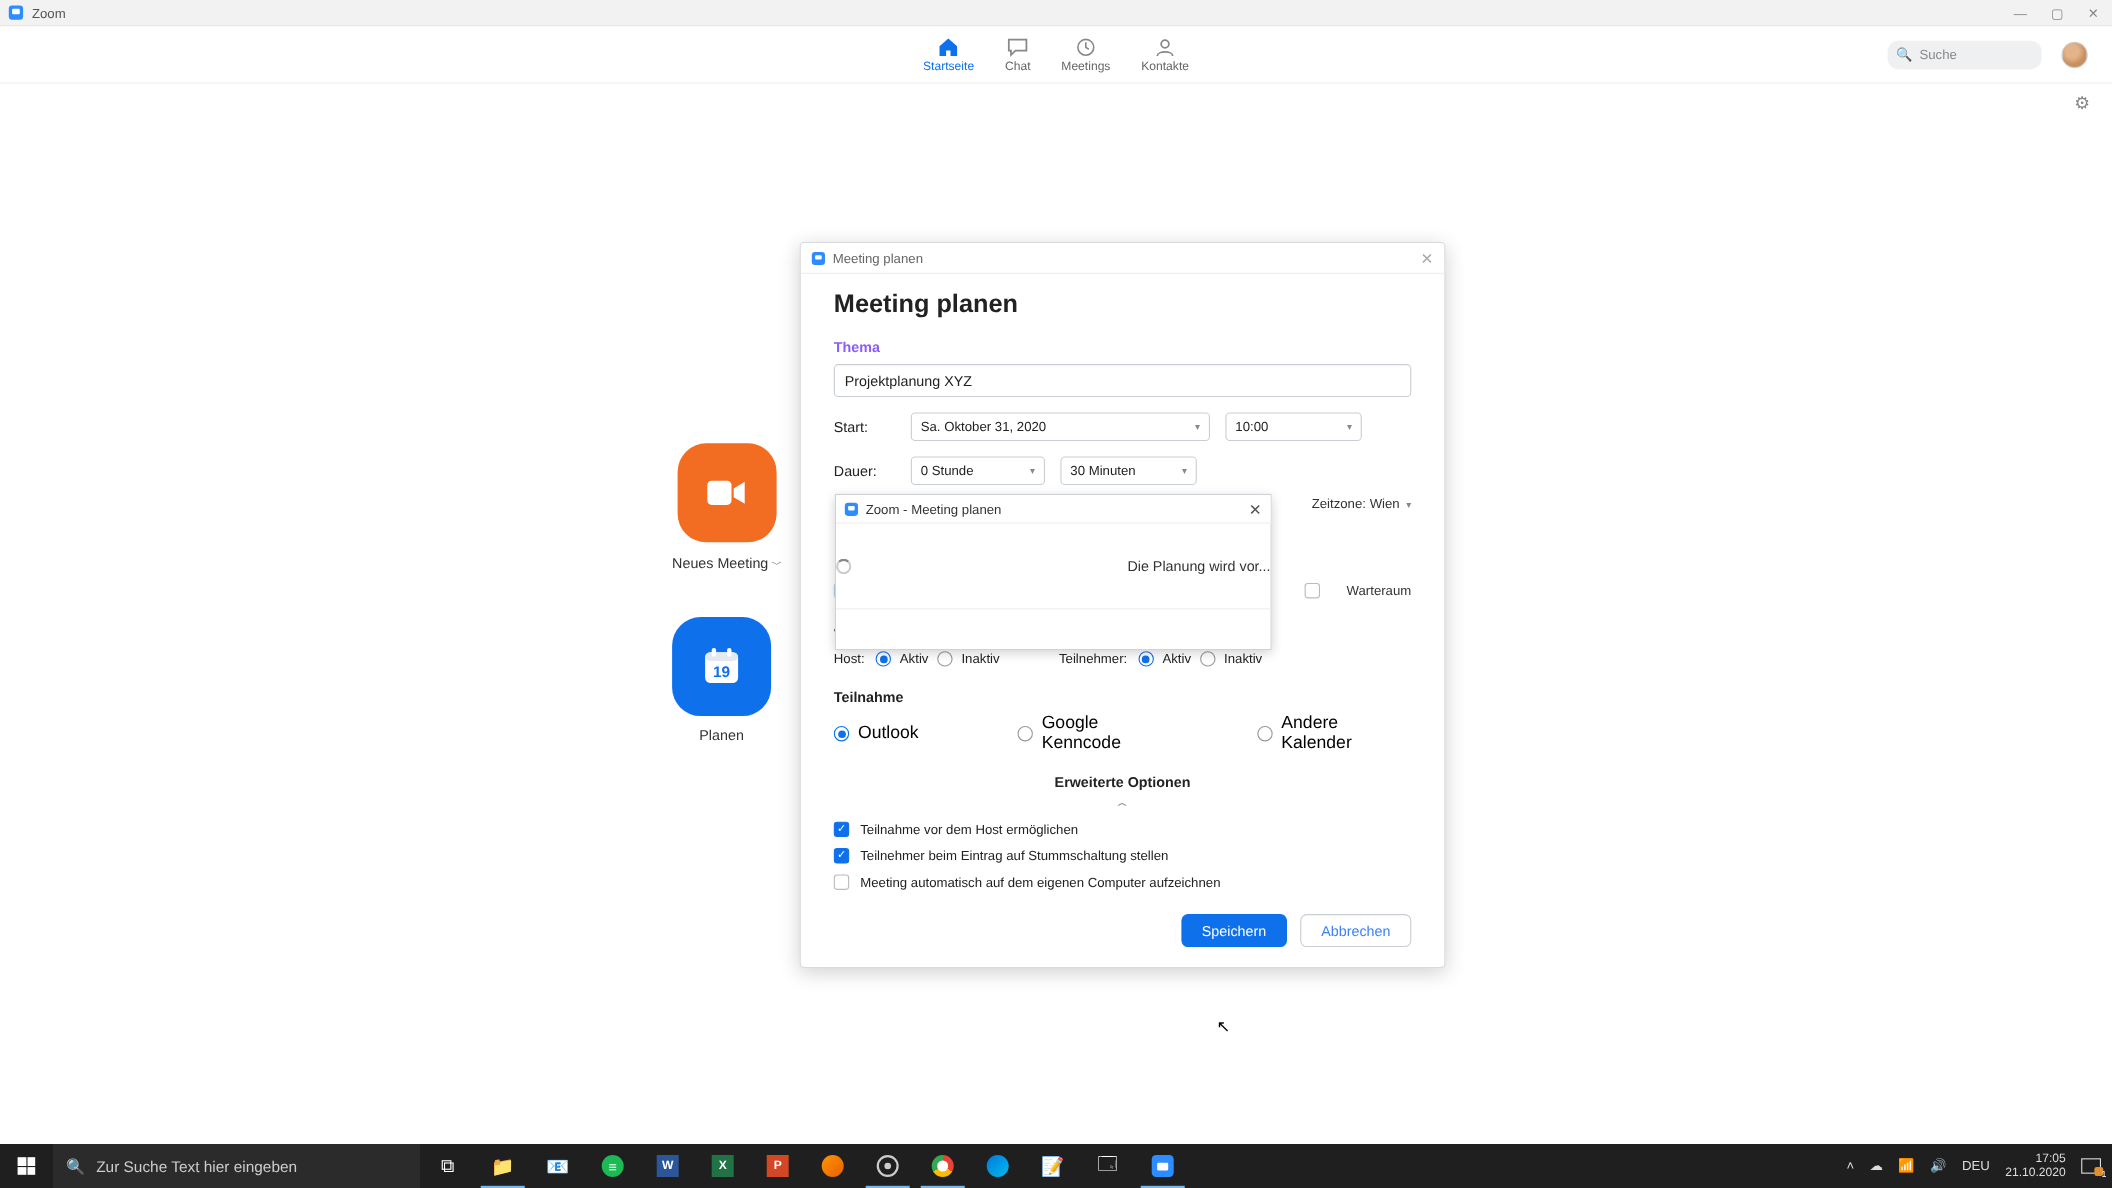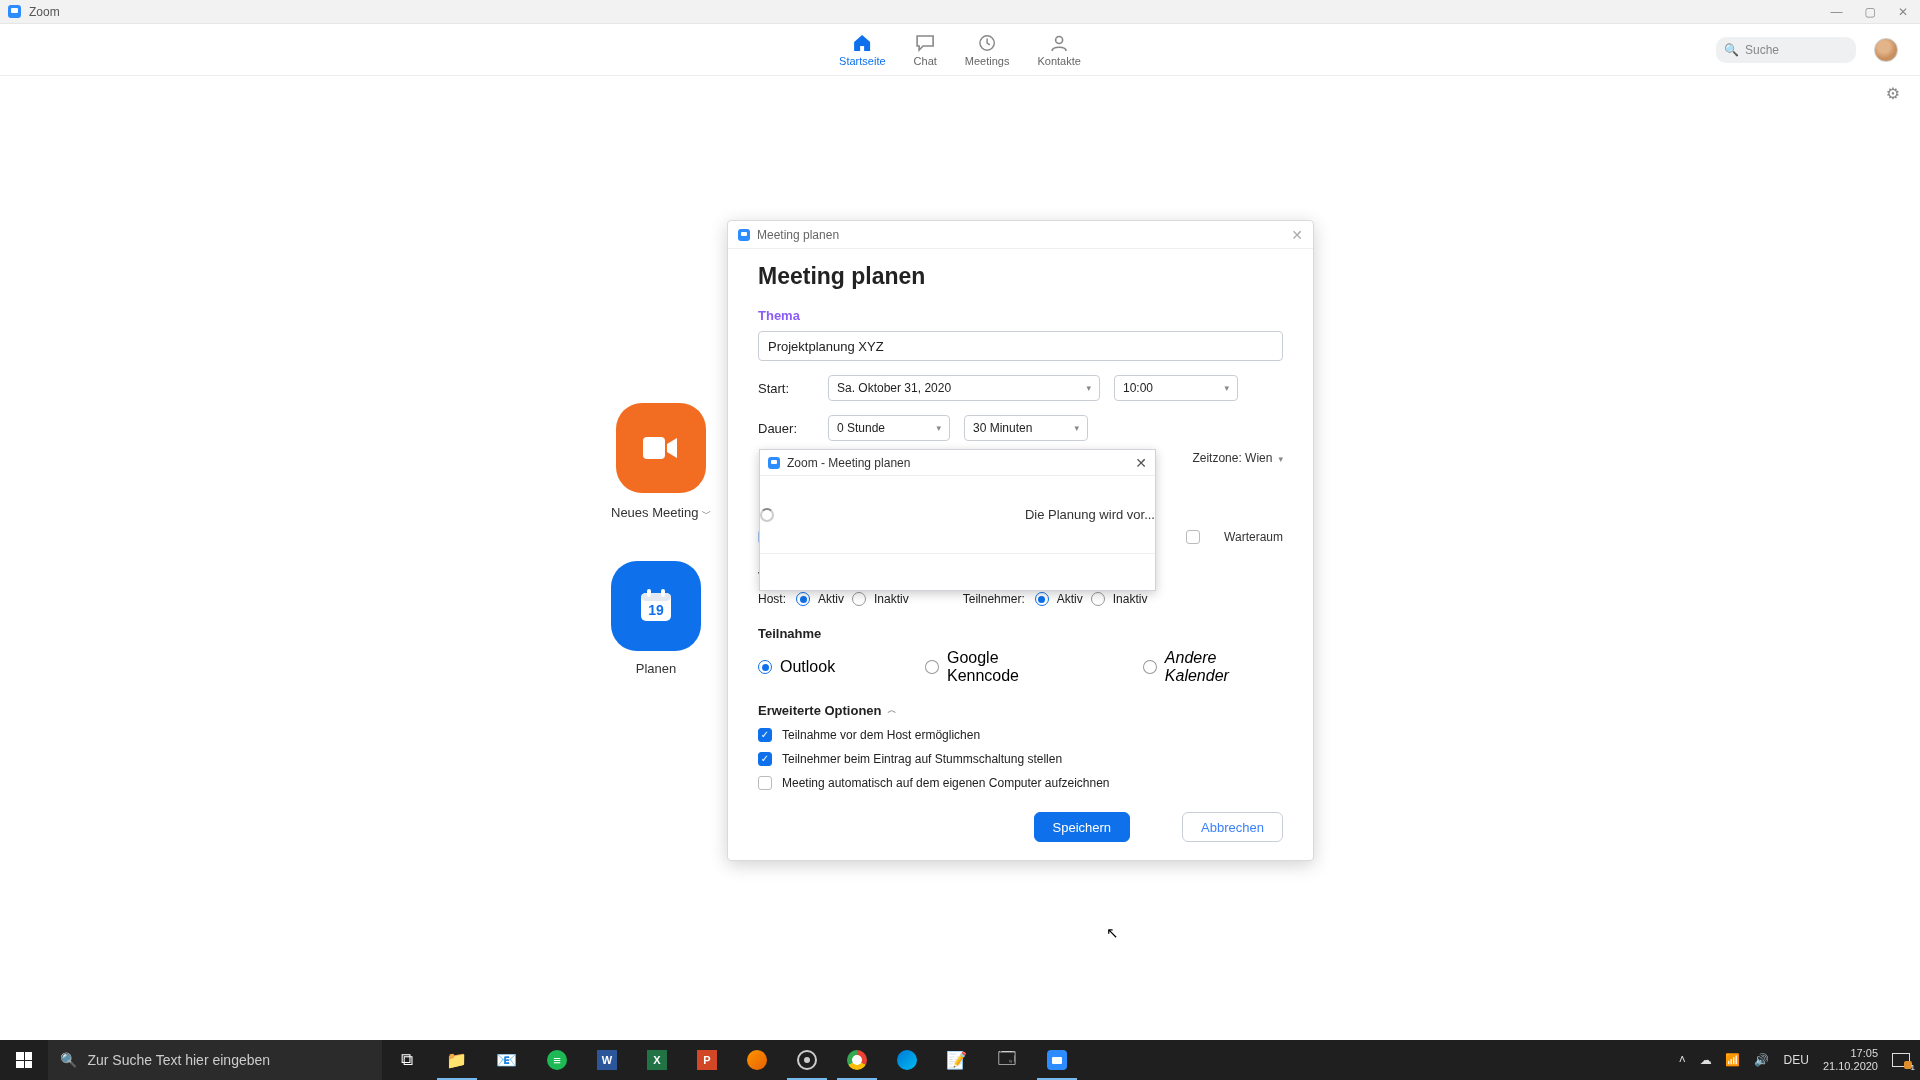--- a/index.html
+++ b/index.html
@@ -71,28 +71,28 @@
 .radio { width:14px; height:14px; border:1px solid #999; border-radius:50%; display:inline-flex; align-items:center; justify-content:center; }
 .radio.on { border-color:#0e71eb; }
 .radio.on::after { content:""; width:7px; height:7px; background:#0e71eb; border-radius:50%; }
 .hgroup { display:flex; align-items:center; gap:8px; }
 .hgroup .glabel { font-size:12px; color:#222; margin-right:2px; }
 .hspacer { width:34px; }
 
 .cal-row { display:flex; align-items:center; gap:10px; }
 .cal-opt { display:flex; align-items:center; gap:8px; }
 .cal-row .cal-opt:nth-child(2) { margin-left:80px; }
-.cal-row .cal-opt:nth-child(3) { margin-left:60px;font-style:italic; }
-
-.adv-opt { display:flex; align-items:center; gap:6px; font-size:13px; font-weight:600; color:#222; margin-top:18px; cursor:pointer; }
+.cal-row .cal-opt:nth-child(3) { margin-left:60px; }
+
+.adv-opt { display:flex; align-items:center; gap:6px; font-size:13px; font-weight:600; color:#222; margin-top:18px; cursor:pointer;flex-direction:column; }
 .adv-opt .up { font-size:9px; color:#888; }
 .opt-line { display:flex; align-items:center; gap:10px; margin-top:10px; font-size:12px; color:#222; }
 
 .dlg-footer { display:flex; justify-content:flex-end; gap:12px; margin-top:22px; }
-.btn { height:30px; padding:0 18px; border-radius:6px; font-size:13px; cursor:pointer; display:flex; align-items:center;margin-left:40px; }
+.btn { height:30px; padding:0 18px; border-radius:6px; font-size:13px; cursor:pointer; display:flex; align-items:center; }
 .btn.primary { background:#0e71eb; color:#fff; border:1px solid #0e71eb; }
 .btn.secondary { background:#fff; color:#3b82f6; border:1px solid #c9ced4; }
 
 
 .progress-modal { position:absolute; left:759px; top:449px; width:397px; background:#fff; border:1px solid #cfd3d7; box-shadow:0 3px 10px rgba(0,0,0,0.2); }
 .pm-titlebar { height:26px; display:flex; align-items:center; padding:0 8px; border-bottom:1px solid #eee; background:#fff; }
 .pm-titlebar .app-icon { width:12px; height:12px; background:#2d8cff; border-radius:3px; margin-right:7px; position:relative; }
 .pm-titlebar .app-icon::after { content:""; position:absolute; top:3px; left:3px; width:6px; height:4px; background:#fff; border-radius:1px; }
 .pm-titlebar .pm-title { font-size:12px; color:#333; }
 .pm-titlebar .pm-close { margin-left:auto; color:#555; font-size:14px; cursor:pointer; }

